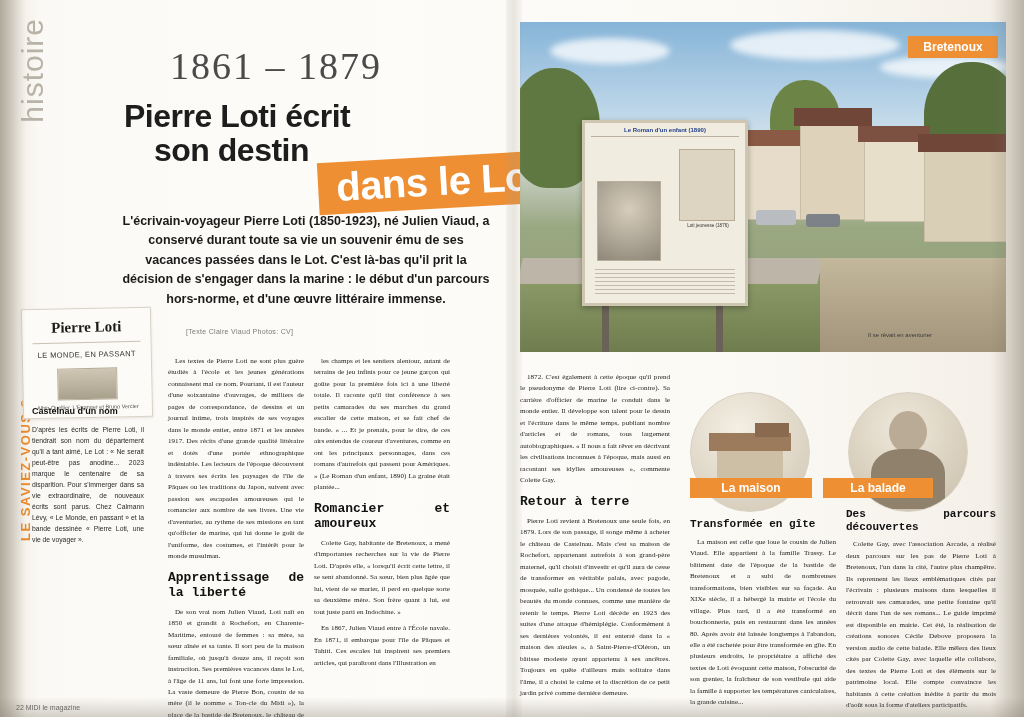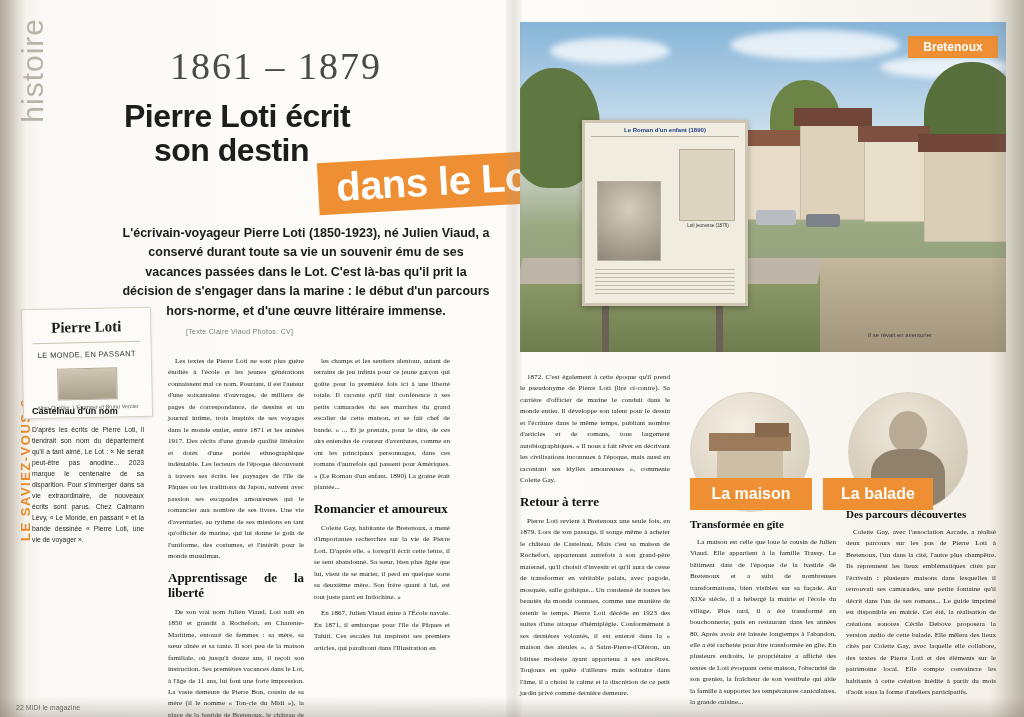--- a/index.html
+++ b/index.html
@@ -65,21 +65,21 @@
     background:#ef8f34;transform:rotate(-3.2deg);
   }
   .orange-band-txt{
     position:absolute;left:336px;top:156px;width:320px;
     transform:rotate(-3.2deg);
     font-family:"Liberation Sans",sans-serif;
     font-weight:700;font-size:40px;color:#ffffff;letter-spacing:-0.5px;
   }
 
   .chapo{
-    position:absolute;left:120px;top:224px;width:372px;
+    position:absolute;left:120px;top:212px;width:372px;
     font-family:"Liberation Sans",sans-serif;
     font-size:12.5px;line-height:1.55;color:#1b1b1b;text-align:center;
     font-weight:600;
   }
   .credit{
     position:absolute;left:186px;top:328px;
     font-family:"Liberation Sans",sans-serif;
     font-size:7px;color:#7b7b7b;letter-spacing:.3px;
   }
 
@@ -121,21 +121,21 @@
 
   
   .col{
     position:absolute;
     font-family:"Liberation Serif",serif;
     font-size:7.1px;line-height:1.62;color:#222;text-align:justify;
     column-fill:auto;
   }
   .col p{margin:0 0 5px 0;text-indent:7px;}
   .subhead{
-    font-family:Liberation Serif, serif;
+    font-family:Liberation Mono, monospace;
     font-weight:700;font-size:13px;line-height:1.15;color:#111;
     margin:8px 0 6px 0;text-indent:0;
   }
 
   #col1{left:168px;top:356px;width:136px;height:338px;}
   #col2{left:314px;top:356px;width:136px;height:338px;}
   #col3{left:520px;top:372px;width:150px;height:322px;}
   #col4{left:690px;top:508px;width:146px;height:200px;}
   #col5{left:846px;top:508px;width:150px;height:200px;}
 
@@ -194,22 +194,22 @@
   }
 
   
   .circle-ill{
     position:absolute;width:118px;height:118px;border-radius:50%;
     overflow:hidden;border:1px solid #d9d2c4;
   }
   #ill1{left:690px;top:392px;background:radial-gradient(circle at 40% 30%,#f4efe4,#cfc5b1);}
   #ill2{left:848px;top:392px;background:radial-gradient(circle at 45% 30%,#efe8db,#c8bda8);}
   .ill-label{
-    position:absolute;height:32px;background:#ef8f34;color:#fff;
-    font-family:"Liberation Sans",sans-serif;font-weight:700;font-size:16px;
+    position:absolute;height:20px;background:#ef8f34;color:#fff;
+    font-family:"Liberation Sans",sans-serif;font-weight:700;font-size:12px;
     display:flex;align-items:center;justify-content:center;
   }
   #lab1{left:690px;top:478px;width:122px;}
   #lab2{left:823px;top:478px;width:110px;}
 
   .ill-house{position:absolute;background:#cdbfa6;}
   .ill-roof{position:absolute;background:#9c7a5c;}
   .ill-face{position:absolute;border-radius:50%;background:#b9ab95;}
   .ill-body{position:absolute;background:#8f816c;border-radius:40% 40% 10% 10%;}
 

